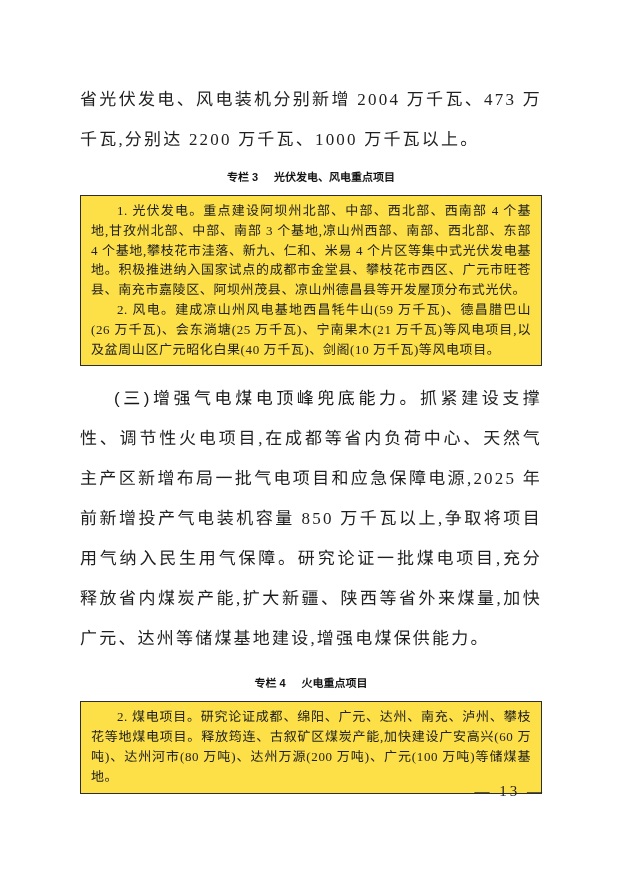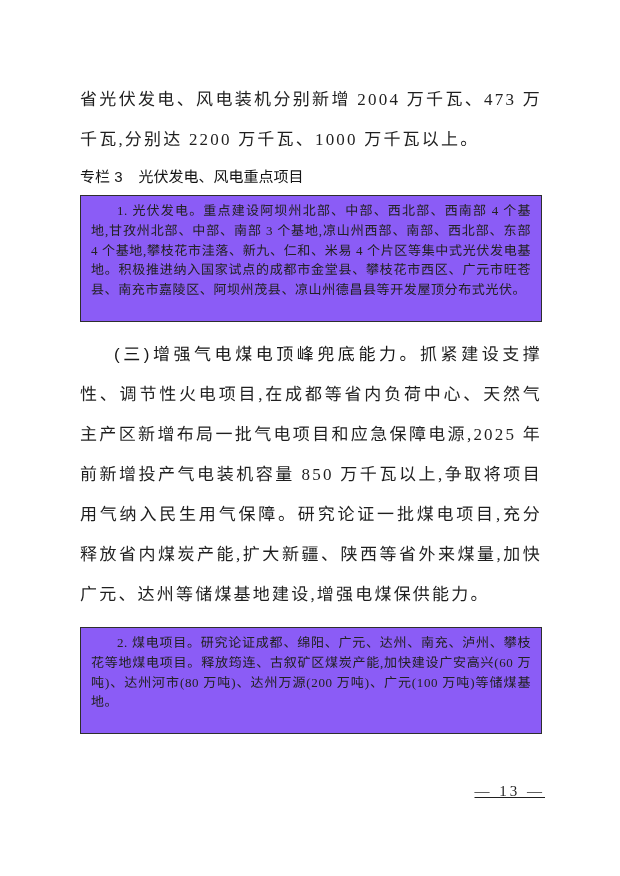--- a/index.html
+++ b/index.html
@@ -22,72 +22,75 @@
     text-justify:inter-character;
     letter-spacing:2.2px;
   }
   .indent{text-indent:2em;}
   .lead{
     font-family:"Liberation Sans","DejaVu Sans",sans-serif;
     font-weight:normal;
     color:#161616;
   }
   .box-heading{
-    text-align:left;
+    text-align:center;
     font-family:"Liberation Sans","DejaVu Sans",sans-serif;
-    font-weight:normal;
-    font-size:15px;
+    font-weight:bold;
+    font-size:11px;
     line-height:24px;
     margin:5px 0 6px 0;
     color:#141414;
   }
   .box-heading .label{margin-right:16px;}
   .panel{
     border:1.5px solid #2e2e2e;
-    padding:5px 10px 21px 10px;
-    background:#8b5cf6;
+    padding:5px 10px 6px 10px;
+    background:#fde047;
   }
   .panel-text{
     font-size:13px;
     line-height:19.8px;
     text-indent:2em;
     text-align:justify;
     text-justify:inter-character;
     letter-spacing:0.6px;
     color:#222222;
   }
   .para-block{margin-top:13px;margin-bottom:12px;}
   .page-footer{
     position:absolute;
     top:783px;
     right:75px;
     font-size:15px;
     letter-spacing:3px;
     color:#1f1f1f;
     font-family:"Liberation Serif","DejaVu Serif",serif;
-    text-decoration:underline;
   }
 </style>
 </head>
 <body>
 
 <div class="page">
 
   <p class="body-text">省光伏发电、风电装机分别新增 2004 万千瓦、473 万千瓦,分别达 2200 万千瓦、1000 万千瓦以上。</p>
 
   <div class="box-heading">
     <span class="label">专栏 3</span><span>光伏发电、风电重点项目</span>
   </div>
 
   <div class="panel">
     <p class="panel-text">1. 光伏发电。重点建设阿坝州北部、中部、西北部、西南部 4 个基地,甘孜州北部、中部、南部 3 个基地,凉山州西部、南部、西北部、东部 4 个基地,攀枝花市洼落、新九、仁和、米易 4 个片区等集中式光伏发电基地。积极推进纳入国家试点的成都市金堂县、攀枝花市西区、广元市旺苍县、南充市嘉陵区、阿坝州茂县、凉山州德昌县等开发屋顶分布式光伏。</p>
+    <p class="panel-text">2. 风电。建成凉山州风电基地西昌牦牛山(59 万千瓦)、德昌腊巴山(26 万千瓦)、会东淌塘(25 万千瓦)、宁南果木(21 万千瓦)等风电项目,以及盆周山区广元昭化白果(40 万千瓦)、剑阁(10 万千瓦)等风电项目。</p>
   </div>
 
   <p class="body-text indent para-block"><span class="lead">(三)增强气电煤电顶峰兜底能力。</span><span>抓紧建设支撑性、调节性火电项目,在成都等省内负荷中心、天然气主产区新增布局一批气电项目和应急保障电源,2025 年前新增投产气电装机容量 850 万千瓦以上,争取将项目用气纳入民生用气保障。研究论证一批煤电项目,充分释放省内煤炭产能,扩大新疆、陕西等省外来煤量,加快广元、达州等储煤基地建设,增强电煤保供能力。</span></p>
 
+  <div class="box-heading">
+    <span class="label">专栏 4</span><span>火电重点项目</span>
+  </div>
 
   <div class="panel">
     <p class="panel-text">2. 煤电项目。研究论证成都、绵阳、广元、达州、南充、泸州、攀枝花等地煤电项目。释放筠连、古叙矿区煤炭产能,加快建设广安高兴(60 万吨)、达州河市(80 万吨)、达州万源(200 万吨)、广元(100 万吨)等储煤基地。</p>
   </div>
 
   <div class="page-footer">— 13 —</div>
 
 </div>
 
 </body></html>

